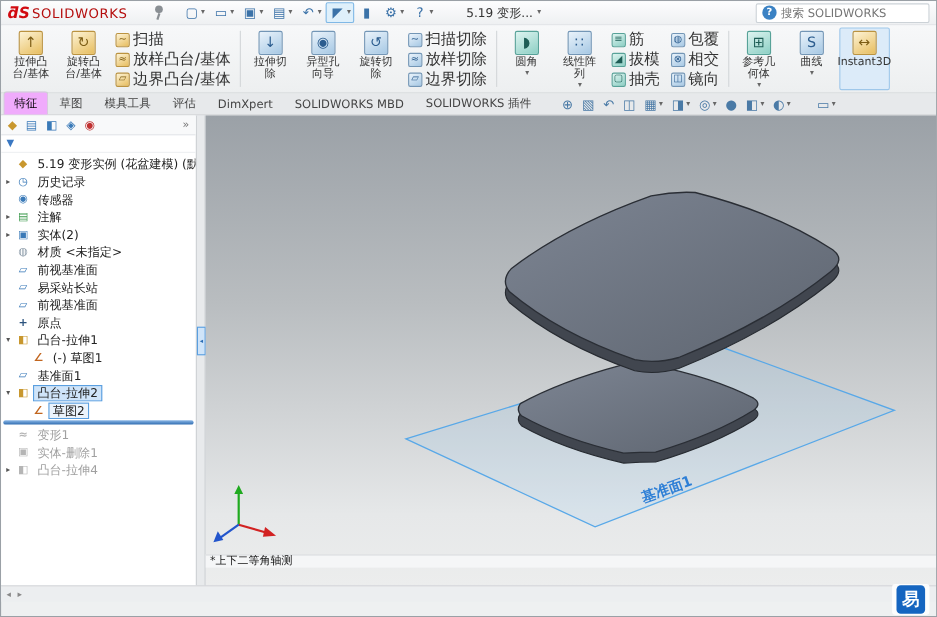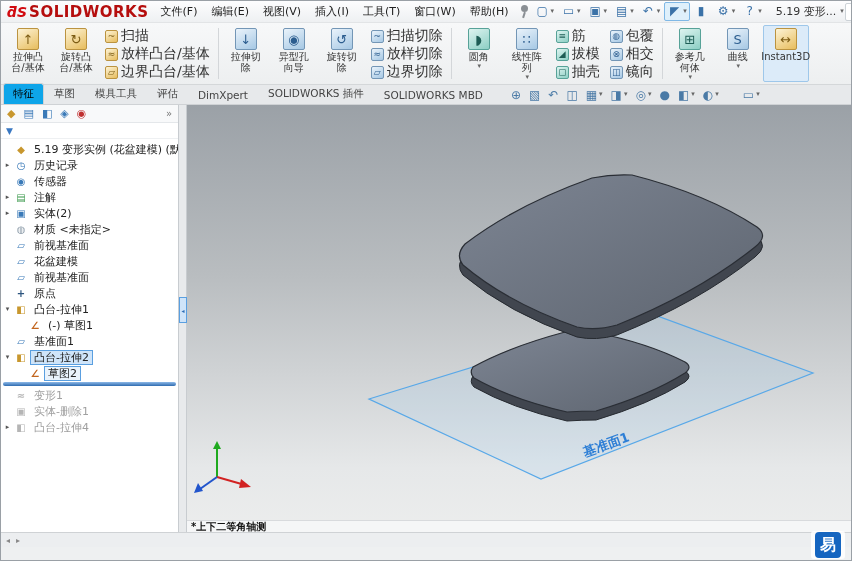--- a/index.html
+++ b/index.html
@@ -2,34 +2,34 @@
 <html><head>
 <meta charset="utf-8">
 <style>
   *{box-sizing:border-box;margin:0;padding:0}
   html,body{background:#d8d8d8}
   body{font-family:"DejaVu Sans","Liberation Sans",sans-serif;font-size:11px;color:#222}
   .window{width:852px;height:561px;position:relative;overflow:hidden;background:#eef0f1;border:1px solid #9aa0a6}
 
   
   .menubar{height:22px;display:flex;align-items:center;background:linear-gradient(#fdfdfe,#eef0f2);padding:0 4px;gap:1px;border-bottom:1px solid #e2e4e6}
-  .logo{display:flex;align-items:baseline;margin:0 4px 0 2px;gap:2px}
+  .logo{display:flex;align-items:baseline;margin:0 20px 0 2px;gap:2px}
   .logo-ds{color:#d10a10;font-weight:bold;font-style:italic;font-size:14px}
-  .logo-sw{color:#b50d0d;font-weight:bold;font-size:15px;letter-spacing:.5px}
+  .logo-sw{color:#b50d0d;font-weight:normal;font-size:12px;letter-spacing:.5px}
   .menu-list{display:flex;align-items:center}
   .menu-item{padding:3px 7px;border-radius:2px;white-space:nowrap;cursor:default}
   .pin{width:12px;height:15px;position:relative;margin:0 6px 0 2px}
   .pin::before{content:"";position:absolute;width:7px;height:7px;border-radius:50%;background:#8a8f94;left:2px;top:1px}
   .pin::after{content:"";position:absolute;width:2px;height:6px;background:#8a8f94;left:4.5px;top:8px;transform:rotate(18deg)}
   .quick-toolbar{display:flex;align-items:center;gap:1px;margin-left:6px}
   .qbtn{display:flex;align-items:center;padding:1px 2px;border:1px solid transparent;border-radius:2px}
   .qbtn.active{background:#dff0fb;border-color:#7fb8e6}
   .qglyph{width:15px;text-align:center;color:#3b72a8;font-size:12px;line-height:15px}
   .caret{font-size:7px;color:#666;line-height:7px;margin-left:1px}
-  .doc-switch{margin-left:10px;display:flex;align-items:center;gap:3px;color:#333;white-space:nowrap}
+  .doc-switch{margin-left:26px;display:flex;align-items:center;gap:3px;color:#333;white-space:nowrap}
   .search{margin-left:auto;display:flex;align-items:center;gap:4px;background:#fff;border:1px solid #ccd2d7;padding:1px 5px;height:18px;width:158px;border-radius:2px;margin-right:2px}
   .helpc{width:13px;height:13px;min-width:13px;border-radius:50%;background:#3b82c4;color:#fff;font-size:9px;font-weight:bold;display:flex;align-items:center;justify-content:center}
   .search input{border:none;outline:none;width:96px;font-size:10.5px;color:#888;background:transparent;font-family:inherit}
 
   
   .ribbon{height:62px;background:linear-gradient(#f7f8f9,#edeff0);border-bottom:1px solid #d4d7d9;display:flex;align-items:stretch;padding:1px 4px 1px 2px}
   .ribbon-groups{display:flex;align-items:stretch}
   .rsep{width:1px;background:#d3d6d9;margin:4px 2px}
   .rgroup{display:flex;align-items:stretch;padding:1px 2px;gap:2px}
   .bigbtn{width:46px;display:flex;flex-direction:column;align-items:center;padding:2px 1px 0;gap:1px;border:1px solid transparent;border-radius:2px}
@@ -41,21 +41,21 @@
   .icon.teal{background:linear-gradient(150deg,#def4f0,#8ccfc4);border-color:#57a298;color:#1e5d55}
   .biglabel{font-size:10px;line-height:11px;text-align:center;color:#333;white-space:pre-line}
   .smallcol{display:flex;flex-direction:column;justify-content:flex-start;padding-top:2px}
   .smallbtn{display:flex;align-items:center;gap:3px;height:18px;padding:0 4px;border-radius:2px}
   .smalllabel{font-size:14px;color:#333;white-space:nowrap}
 
   
   .tabrow{height:20px;background:#e7e9eb;display:flex;align-items:flex-end;padding:0 2px;border-bottom:1px solid #cfd2d5}
   .tabs{display:flex;align-items:flex-end;height:100%}
   .tab{padding:3px 9px 3px;font-size:10.5px;color:#444;border:1px solid transparent;border-bottom:none;white-space:nowrap}
-  .tab.active{background:#0ea5e9;border-color:#cfd2d5;color:#000;border-radius:3px 3px 0 0}
+  .tab.active{background:#f0abfc;border-color:#cfd2d5;color:#000;border-radius:3px 3px 0 0}
   .hud{display:flex;align-items:center;height:100%;margin-left:14px}
   .hudbtn{display:flex;align-items:center;gap:1px;padding:1px 4px;color:#4a7aa6;font-size:12px}
   .hudbtn.gap{margin-left:16px}
   .hudglyph{line-height:14px}
 
   
   .content{display:flex;height:427px}
   .panel{width:178px;background:#fff;border-right:1px solid #c8ccd0;display:flex;flex-direction:column;overflow:hidden}
   .panel-tabs{height:18px;display:flex;align-items:center;gap:8px;padding:0 6px;border-bottom:1px solid #e4e7ea;background:#f8f9fa}
   .ptab{display:flex;align-items:center}
@@ -76,21 +76,21 @@
   .c-gold{color:#c8972e}.c-blue{color:#3a7ab8}.c-green{color:#3d9a4d}
   .c-gray{color:#8898a6}.c-navy{color:#2c547e}.c-orange{color:#c2661f}.c-red{color:#c03030}
   .splitterbar{width:8px;background:#e8eaec;border-right:1px solid #c8ccd0;position:relative}
   .flyout{position:absolute;top:192px;left:0;width:8px;height:26px;background:#cfe4f9;border:1px solid #5a9fe0;color:#2c6db5;font-size:6px;display:flex;align-items:center;justify-content:center}
 
   
   .viewport{flex:1;position:relative;background:linear-gradient(180deg,#9ba1a7 0%,#b9bdc0 40%,#e6e8e9 85%,#eceded 100%)}
   .scenewrap{position:absolute;top:0;left:0;right:0;bottom:12px}
   .scenewrap svg{display:block}
   svg text{font-family:"DejaVu Sans","Liberation Sans",sans-serif}
-  .viewlabel{position:absolute;bottom:0;left:0;right:0;height:12px;background:#f5f6f7;border-top:1px solid #d8dadd;font-size:10px;font-weight:bold;color:#111;padding-left:4px;line-height:12px}
+  .viewlabel{position:absolute;bottom:16px;left:0;right:0;height:12px;background:#f5f6f7;border-top:1px solid #d8dadd;font-size:10px;font-weight:normal;color:#111;padding-left:4px;line-height:12px}
 
   
   .bottomtabs{height:15px;background:#eceef0;border-top:1px solid #cfd2d5;display:flex;align-items:center;padding-left:2px;font-size:10px}
   .btarrow{color:#888;font-size:8px;padding:0 3px}
   .btabs{display:flex;height:100%}
   .btab{padding:0 10px;display:flex;align-items:center;border-right:1px solid #d5d8da;color:#333;white-space:nowrap}
   .btab.active{background:#fff;color:#000}
   .statusbar{height:15px;background:#f0f1f2;border-top:1px solid #d8dadd;display:flex;align-items:center;padding-left:6px;font-size:10px;color:#333}
 
   
@@ -102,29 +102,20 @@
 </head>
 <body>
 
 <div class="window">
 
   <div class="menubar">
     <div class="logo">
       <span class="logo-ds">ƌS</span>
       <span class="logo-sw">SOLIDWORKS</span>
     </div>
-    <div class="menu-list">
-        <div class="menu-item">文件(F)</div>
-        <div class="menu-item">编辑(E)</div>
-        <div class="menu-item">视图(V)</div>
-        <div class="menu-item">插入(I)</div>
-        <div class="menu-item">工具(T)</div>
-        <div class="menu-item">窗口(W)</div>
-        <div class="menu-item">帮助(H)</div>
-      </div>
     <div class="pin"></div>
     <div class="quick-toolbar">
         <div class="qbtn">
           <span class="qglyph">▢</span>
           <span class="caret">▾</span>
         </div>
         <div class="qbtn">
           <span class="qglyph">▭</span>
           <span class="caret">▾</span>
         </div>
@@ -290,22 +281,22 @@
       </div>
   </div>
 
   <div class="tabrow">
     <div class="tabs">
         <div class="tab active">特征</div>
         <div class="tab">草图</div>
         <div class="tab">模具工具</div>
         <div class="tab">评估</div>
         <div class="tab">DimXpert</div>
+        <div class="tab">SOLIDWORKS MBD</div>
         <div class="tab">SOLIDWORKS 插件</div>
-        <div class="tab">SOLIDWORKS MBD</div>
       </div>
     <div class="hud">
         <div class="hudbtn">
           <span class="hudglyph">⊕</span>
         </div>
         <div class="hudbtn">
           <span class="hudglyph">▧</span>
         </div>
         <div class="hudbtn">
           <span class="hudglyph">↶</span>
@@ -400,21 +391,21 @@
               <span class="lbl">材质 &lt;未指定&gt;</span>
             </div>
             <div class="trow">
               <span class="arrow"></span>
               <span class="ticon c-blue">▱</span>
               <span class="lbl">前视基准面</span>
             </div>
             <div class="trow">
               <span class="arrow"></span>
               <span class="ticon c-blue">▱</span>
-              <span class="lbl">花盆建模</span>
+              <span class="lbl">易采站长站</span>
             </div>
             <div class="trow">
               <span class="arrow"></span>
               <span class="ticon c-blue">▱</span>
               <span class="lbl">前视基准面</span>
             </div>
             <div class="trow">
               <span class="arrow"></span>
               <span class="ticon c-navy">+</span>
               <span class="lbl">原点</span>

